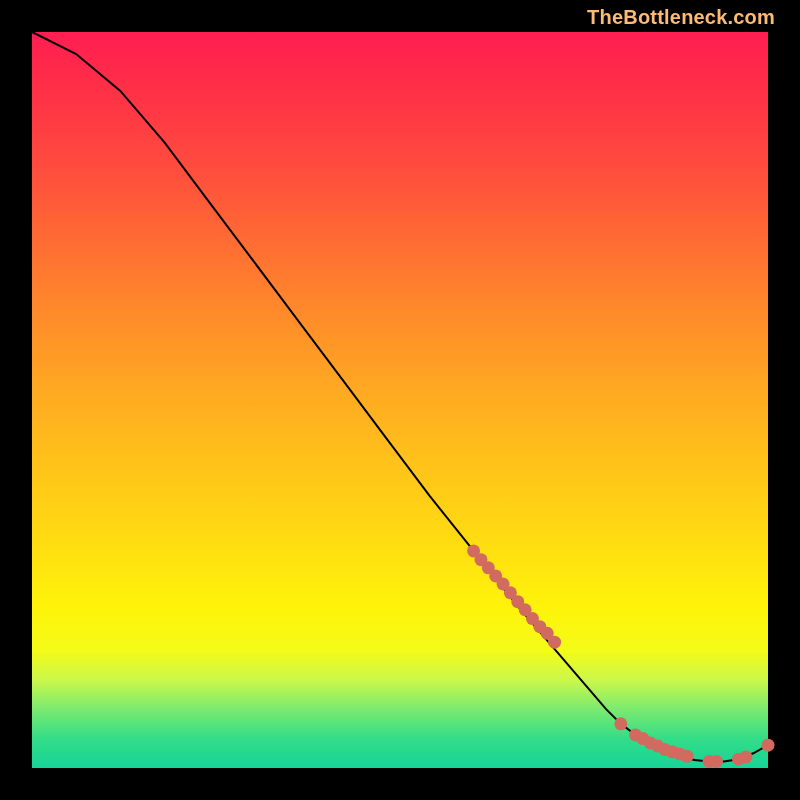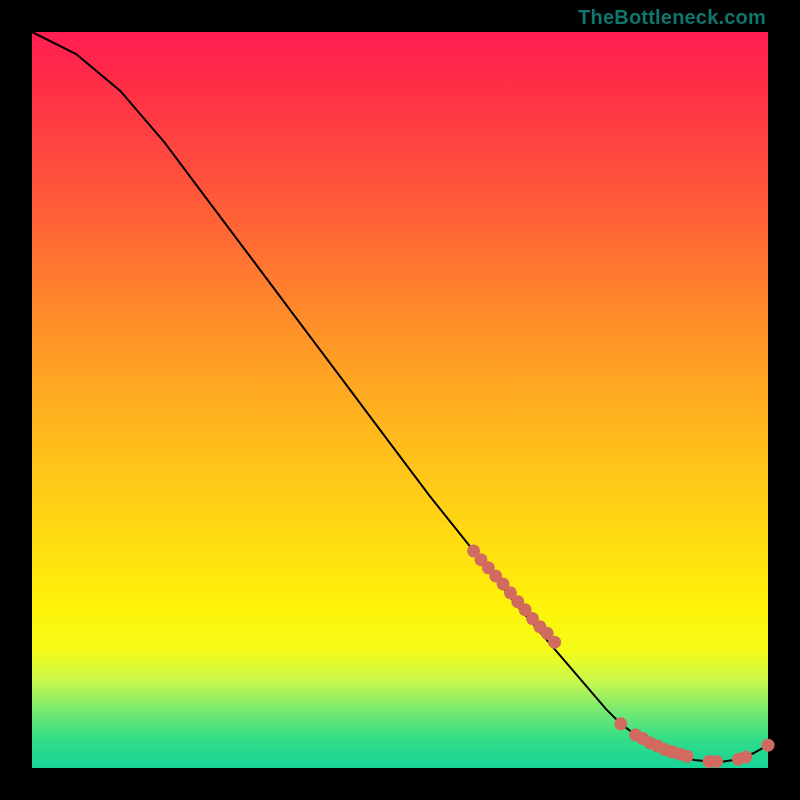--- a/index.html
+++ b/index.html
@@ -45,22 +45,22 @@
     position: absolute;
     left: 32px;
     top: 32px;
     width: 736px;
     height: 736px;
     overflow: visible;
   }
   .watermark {
     position: absolute;
     top: 6px;
-    right: 34px;
-    color: #0f766e;
+    right: 25px;
+    color: #fdba74;
     font: 600 20px -apple-system, Segoe UI, Helvetica, Arial, sans-serif;
     letter-spacing: 0.2px;
     user-select: none;
   }
 </style>
 </head>
 <body>
 
 <div class="stage">
   <div class="plot-area"></div>

